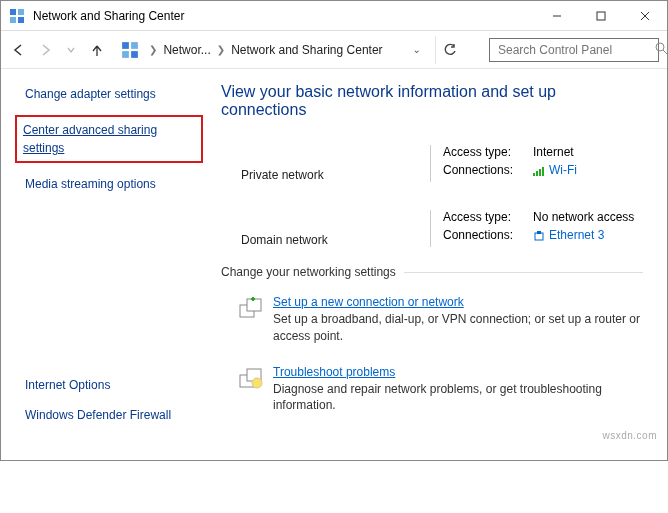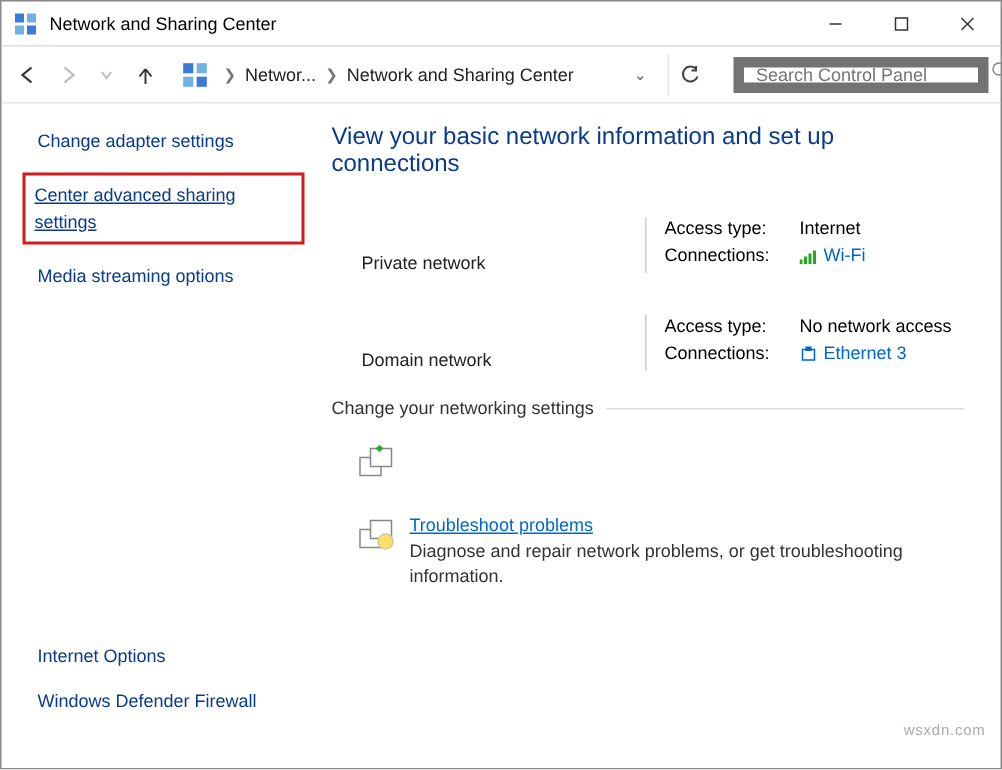--- a/index.html
+++ b/index.html
@@ -1,32 +1,32 @@
 <!DOCTYPE html>
 <html><head>
 <meta charset="utf-8">
 <style>
   * { box-sizing: border-box; font-family: "Segoe UI", Arial, sans-serif; }
   body { margin: 0; background: #fff; }
-  .window { width: 668px; height: 513px; border: 1px solid #888; background: #fff; position: relative; }
+  .window { width: 668px; height: 461px; border: 1px solid #888; background: #fff; position: relative; }
   .titlebar { height: 30px; display: flex; align-items: center; padding: 0 0 0 8px; border-bottom: 1px solid #ddd; }
   .titlebar .ico { width:16px; height:16px; margin-right:8px; display:flex; }
   .titlebar .title { font-size: 12px; flex:1; }
   .winctrls { display:flex; height:100%; }
   .winctrls div { width:44px; display:flex; align-items:center; justify-content:center; font-size:12px; color:#333; }
   .toolbar { height: 38px; display:flex; align-items:center; padding: 0 8px; border-bottom:1px solid #e5e5e5; gap:6px; }
   .navbtn { width:20px; height:20px; display:flex; align-items:center; justify-content:center; color:#555; }
   .navbtn.disabled { color:#bbb; }
   .crumb-icon { width:18px; height:18px; margin: 0 4px 0 8px; }
   .crumb { font-size:12px; color:#222; display:flex; align-items:center; gap:6px; flex:1; }
   .crumb-sep { color:#777; font-size:10px; }
   .crumb-item { white-space:nowrap; }
   .crumb .drop { margin-left:auto; margin-right:8px; color:#555; font-size:10px; }
   .refresh-btn { width:28px; height:28px; display:flex; align-items:center; justify-content:center; border-left:1px solid #e5e5e5; }
-  .searchbox { width:170px; height:24px; border:7px solid #737373; display:flex; align-items:center; padding:0 6px; margin-left:10px; }
+  .searchbox { width:170px; height:24px; border:1px solid #737373; display:flex; align-items:center; padding:0 6px; margin-left:20px; }
   .searchbox input { border:none; outline:none; font-size:12px; flex:1; color:#888; background:transparent; }
   .searchbox .sicon { color:#888; }
   .body { display:flex; height:calc(100% - 68px - 14px); }
   .sidebar { width:210px; padding:16px 12px 10px 24px; display:flex; flex-direction:column; }
   .side-head { color:#0a3a8c; font-size:12px; margin-bottom:14px; }
   .side-link { color:#0a3a8c; font-size:12px; margin-bottom:12px; cursor:pointer; line-height:1.5; }
   .side-link.framed { border:2px solid #d21b1b; padding:4px 6px; margin-left:-10px; margin-right:-4px; text-decoration:underline; }
   .side-spacer { flex:1; }
   .side-sub { color:#666; font-size:12px; margin-bottom:10px; }
   .main { flex:1; padding:14px 24px 10px 10px; overflow:hidden; }
@@ -189,20 +189,24 @@
       <div class="section-label">
           <span>Change your networking settings</span>
         </div>
 
       <div class="settings-item">
         <div class="icon"><svg viewBox="0 0 28 28">
               <rect x="3" y="10" width="14" height="12" fill="#fff" stroke="#888"></rect>
               <rect x="10" y="4" width="14" height="12" fill="#fff" stroke="#888"></rect>
               <path d="M16 6 L16 2 M14 4 L18 4" stroke="#2a2" stroke-width="2"></path>
             </svg></div>
+        <div class="txt">
+          <a class="lnk" href="#">Set up a new connection or network</a>
+          <div class="desc">Set up a broadband, dial-up, or VPN connection; or set up a router or access point.</div>
+        </div>
       </div>
 
       <div class="settings-item">
         <div class="icon"><svg viewBox="0 0 28 28">
               <rect x="3" y="10" width="14" height="12" fill="#fff" stroke="#888"></rect>
               <rect x="10" y="4" width="14" height="12" fill="#fff" stroke="#888"></rect>
               <circle cx="20" cy="18" r="5" fill="#ffe066" stroke="#cc9"></circle>
             </svg></div>
         <div class="txt">
           <a class="lnk" href="#">Troubleshoot problems</a>

